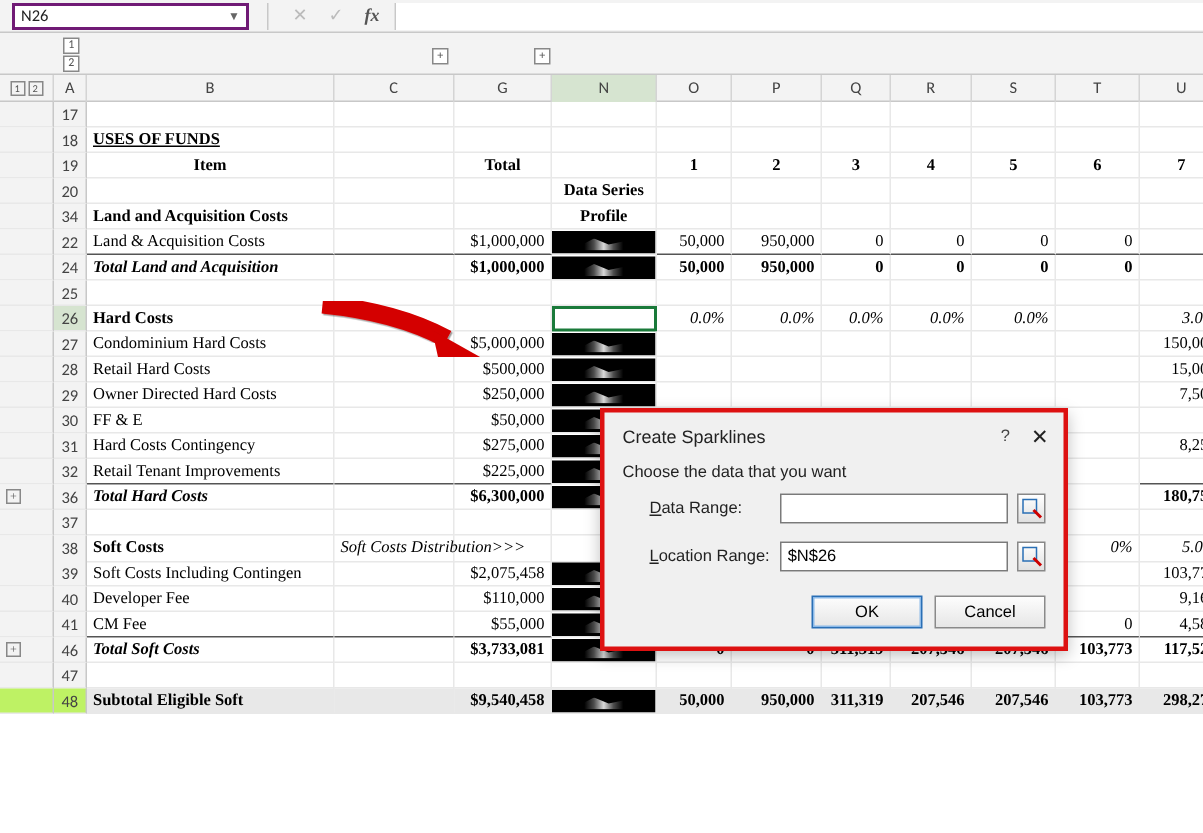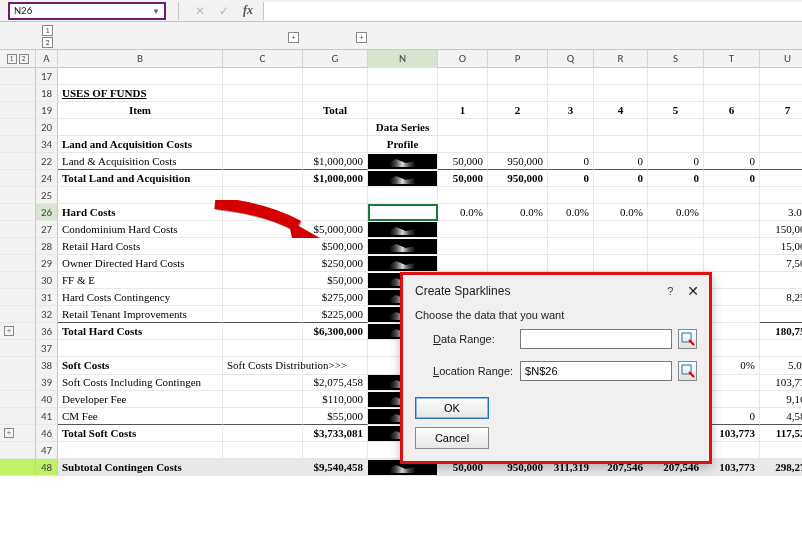--- a/index.html
+++ b/index.html
@@ -119,21 +119,21 @@
   }
   .row .rh.sel { background: #d6e4d0; }
   .row .gut { background: #f3f3f3; border-right: 1px solid #c8c8c8; position:relative; }
   .row .gut .plus {
     border:1px solid #888; width:10px; height:10px; position:absolute;
     top:3px; left:4px; font-size:8px; line-height:8px; text-align:center; color:#555;
   }
   .right { text-align: right; }
   .center { text-align: center; }
   .bold { font-weight: bold; }
-  .ital { }
+  .ital { font-style: italic; }
   .uline { text-decoration: underline; }
   .bbthin { border-bottom: 1px solid #555 !important; }
   .spark {
     background: #000;
     height: 15px;
     margin: 1px 0;
     position: relative;
   }
   .spark::after {
     content: "";
@@ -183,21 +183,21 @@
   .fld input {
     flex: 1; height: 20px; border: 1px solid #7a7a7a;
     padding: 0 4px; font-size: 11px; font-family: inherit; background:#fff;
   }
   .pick-btn {
     width: 22px; height: 20px; border: 1px solid #888;
     background: linear-gradient(#fff,#e0e0e0);
     display:flex;align-items:center;justify-content:center;
   }
   .pick-btn svg { width:14px; height:14px; }
-  .dlg-btns { display:flex; justify-content:flex-end; gap:8px; padding-top:4px;flex-direction:column; }
+  .dlg-btns { display:flex; justify-content:flex-end; gap:8px; padding-top:4px; }
   .dlg-btns button {
     width: 74px; height: 22px;
     border: 1px solid #8a8a8a;
     background: linear-gradient(#fdfdfd,#e6e6e6);
     font-size: 11px;
     font-family: inherit;
   }
   .dlg-btns button.ok { border: 1px solid #2a6fb5; box-shadow: 0 0 0 1px #8bb9e8 inset; }
   .blue { color: #2060c0; }
 </style>
@@ -631,21 +631,21 @@
       <div></div>
       <div></div>
       <div></div>
       <div></div>
       <div></div>
 </div>
 
 <div class="row subtotal-row">
   <div class="gut"></div>
       <div class="rh">48</div>
-  <div class="bold">Subtotal Contingen Costs</div>
+  <div class="bold">Subtotal Eligible Soft</div>
       <div></div>
   <div class="right bold">$9,540,458</div>
   <div style="padding:0">
         <div class="spark"></div>
       </div>
   <div class="right bold">50,000</div>
   <div class="right bold">950,000</div>
   <div class="right bold">311,319</div>
   <div class="right bold">207,546</div>
   <div class="right bold">207,546</div>

